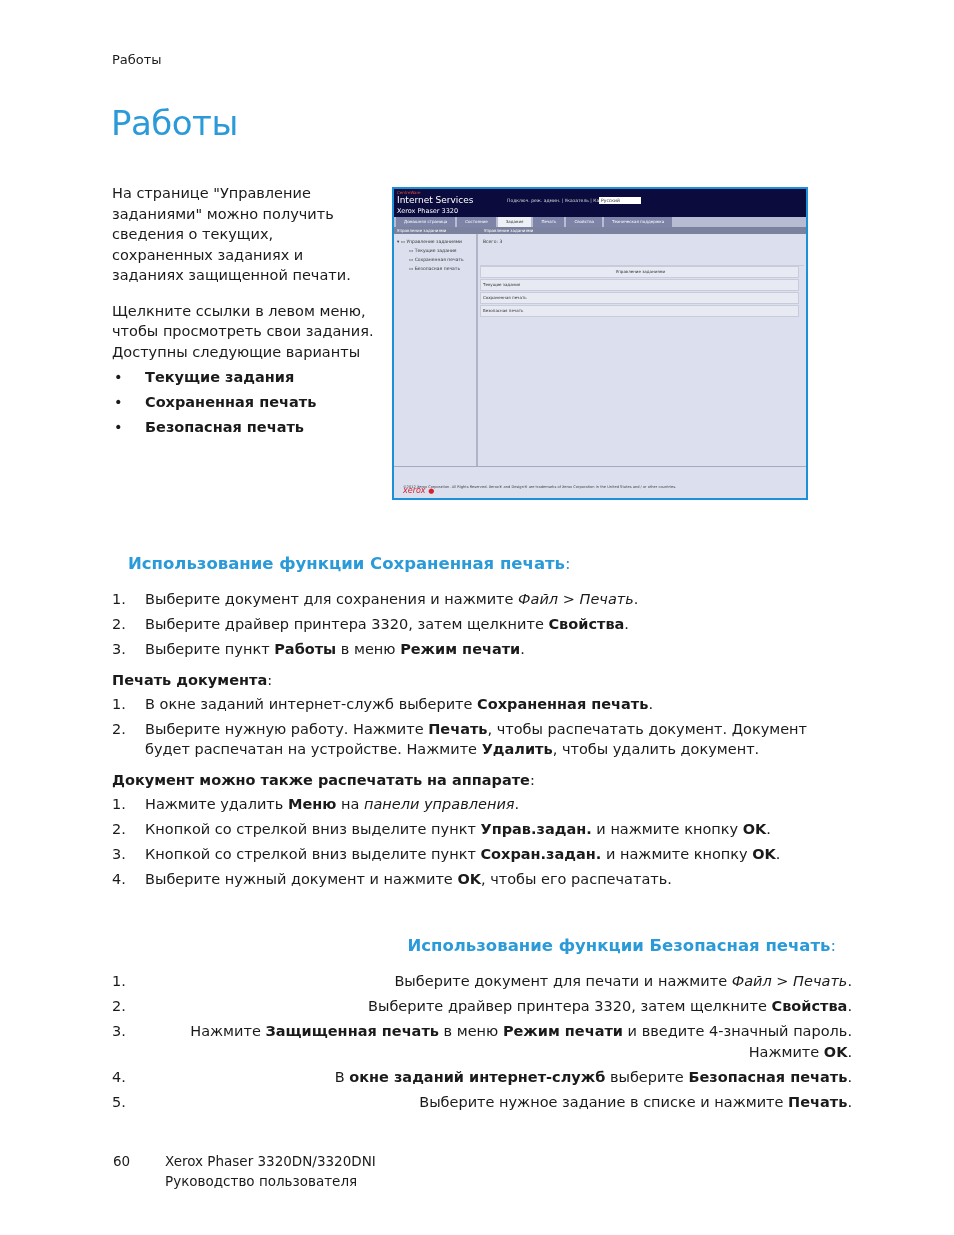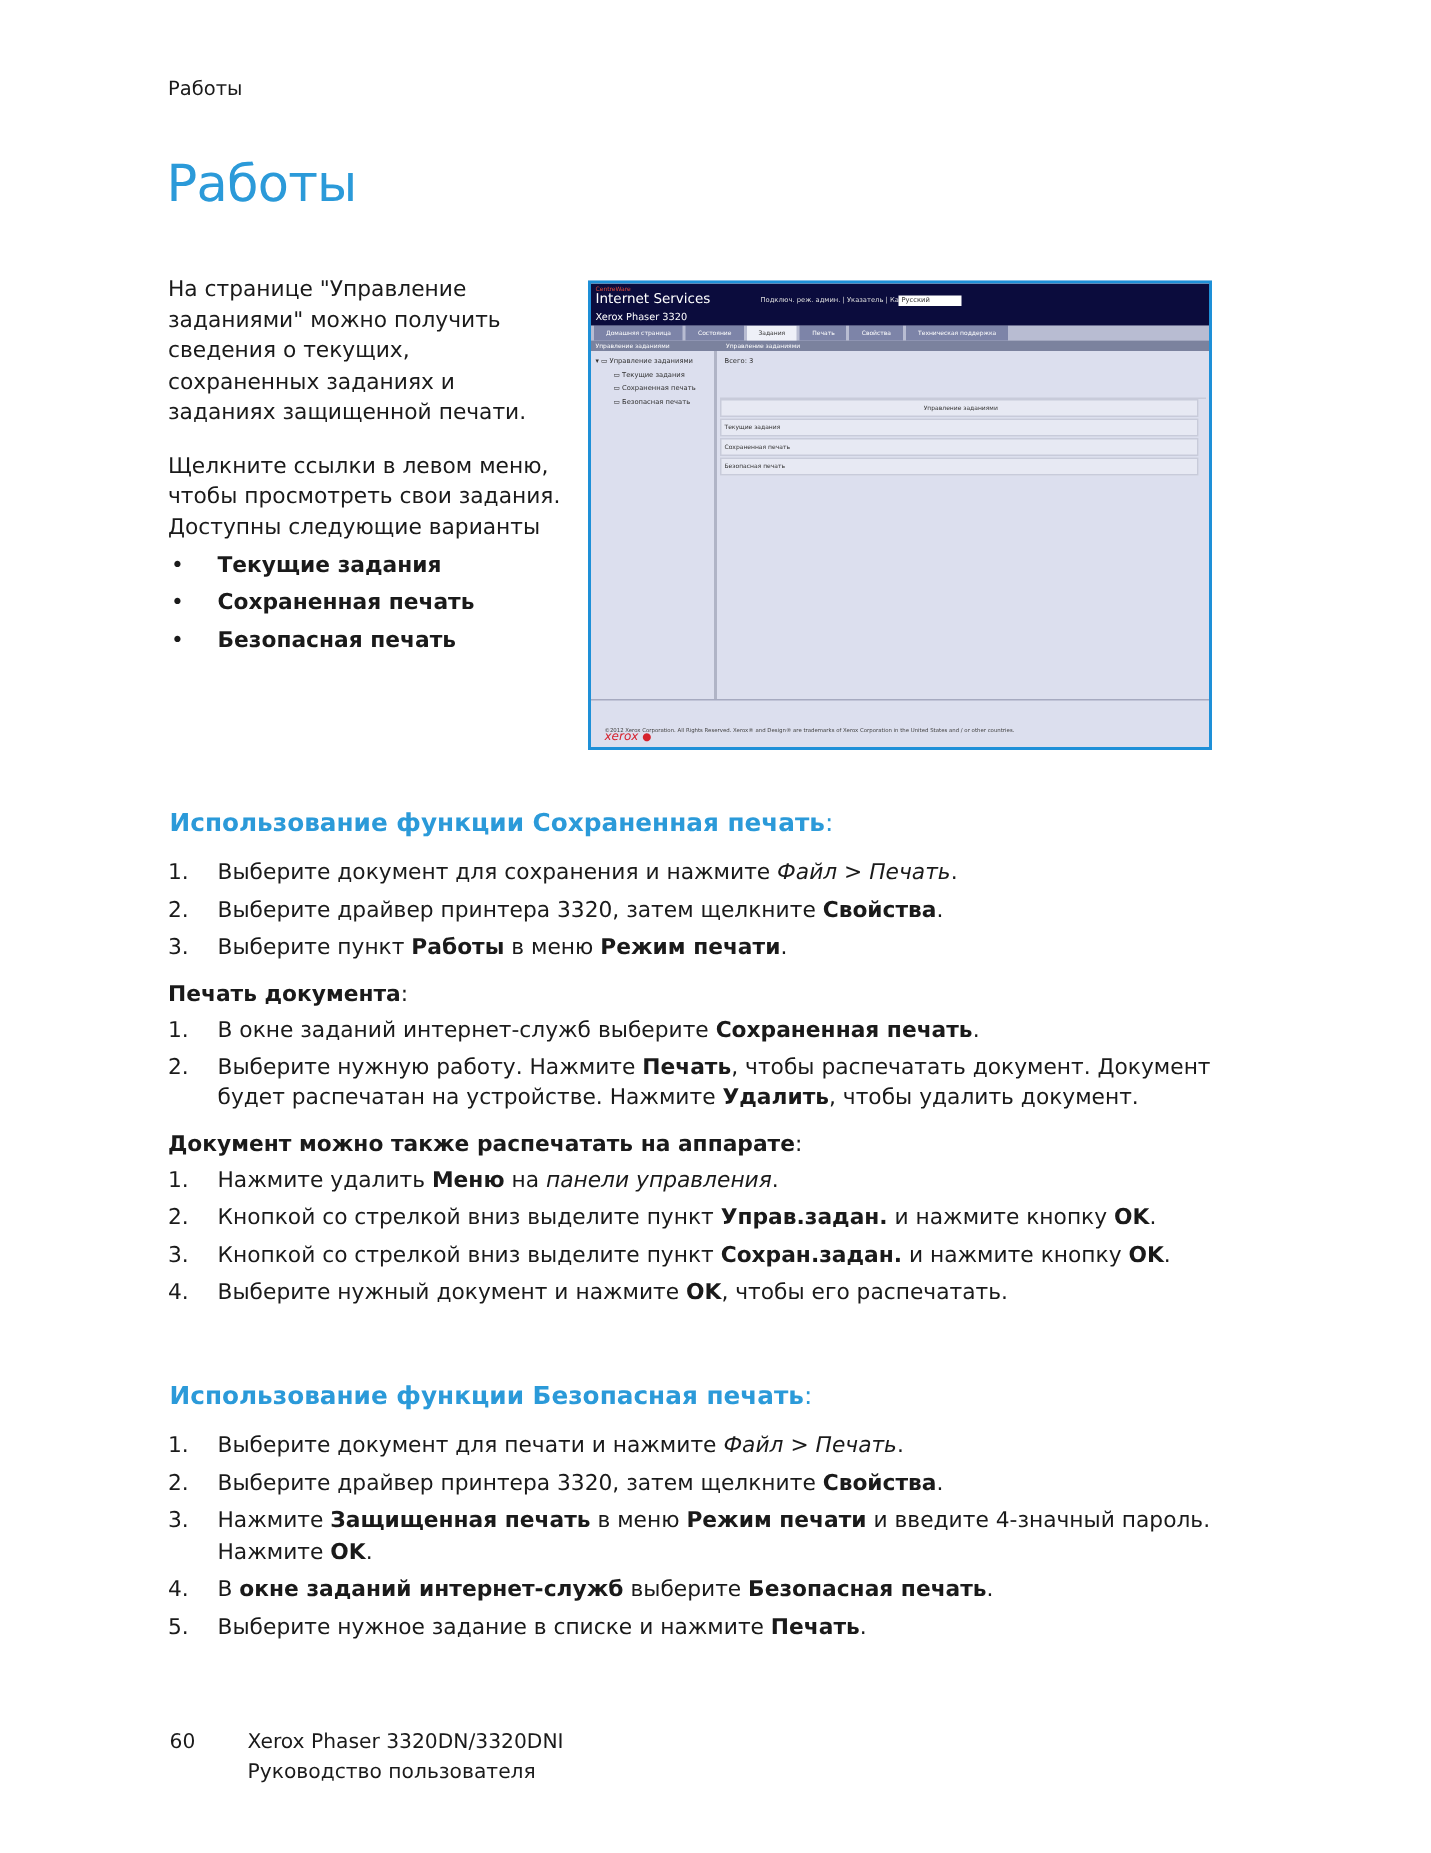--- a/index.html
+++ b/index.html
@@ -32,21 +32,21 @@
   .shot .left .sub { padding-left:12px; }
   .shot .right { flex:1; padding:2px; }
   .shot .count { height:30px; font-size:4.5px; padding:3px; box-sizing:border-box; border-bottom:1px solid #c8cbda; }
   .shot .row { height:10px; line-height:10px; border:1px solid #c8cbda; margin-bottom:1px; font-size:4px; padding-left:2px; background:#e7e9f3; margin-right:5px; }
   .shot .row.head { text-align:center; }
   .shot .foot { position:absolute; left:0; right:0; bottom:0; height:31px; border-top:1px solid #a6aac0; background:#dcdfee; }
   .shot .xlogo { position:absolute; left:9px; top:19px; color:#d6232e; font-size:8px;font-style:italic; }
   .shot .copy { position:absolute; left:9px; top:18px; font-size:3.6px; color:#444; white-space:nowrap; }
 
   .section { position:absolute; left:112px; width:740px; font-size:14.5px; }
-  h2 { margin:1px; font-size:16.5px; color:#2b9ad9; font-weight:bold; }
+  h2 { margin:16px; font-size:16.5px; color:#2b9ad9; font-weight:bold; }
   h2 .colon { font-weight:normal; }
   ol { list-style:none; margin:0; padding:0; }
   ol li { position:relative; padding-left:33px; line-height:20.5px; margin-bottom:4.5px; }
   ol li .num { position:absolute; left:0; top:0; }
   .sub-h { font-weight:bold; margin:0 0 4px 0; line-height:20px; }
 
   .footer { position:absolute; left:113px; top:1151px; font-size:13.5px; line-height:20px; }
   .footer .pg { position:absolute; left:0; top:0; }
   .footer .txt { position:absolute; left:52px; top:0; white-space:nowrap; }
 </style>
@@ -121,21 +121,21 @@
     </ol>
   <div class="sub-h" style="margin-top:10px;"><span>Документ можно также распечатать на аппарате</span><span style="font-weight:normal">:</span></div>
   <ol id="dv-steps">
       <li><span class="num">1.</span><span>Нажмите удалить </span><b>Меню</b><span> на </span><i>панели управления</i><span>.</span></li>
       <li><span class="num">2.</span><span>Кнопкой со стрелкой вниз выделите пункт </span><b>Управ.задан.</b><span> и нажмите кнопку </span><b>OK</b><span>.</span></li>
       <li><span class="num">3.</span><span>Кнопкой со стрелкой вниз выделите пункт </span><b>Сохран.задан.</b><span> и нажмите кнопку </span><b>OK</b><span>.</span></li>
       <li><span class="num">4.</span><span>Выберите нужный документ и нажмите </span><b>OK</b><span>, чтобы его распечатать.</span></li>
     </ol>
 </div>
 
-<div class="section" style="top:920px;">
+<div class="section" style="top:920px;text-align:right;">
   <h2><span>Использование функции Безопасная печать</span><span class="colon">:</span></h2>
   <ol id="sc-steps" style="margin-top:14px;">
       <li><span class="num">1.</span><span>Выберите документ для печати и нажмите </span><i>Файл &gt; Печать</i><span>.</span></li>
       <li><span class="num">2.</span><span>Выберите драйвер принтера 3320, затем щелкните </span><b>Свойства</b><span>.</span></li>
       <li><span class="num">3.</span><span>Нажмите </span><b>Защищенная печать</b><span> в меню </span><b>Режим печати</b><span> и введите 4-значный пароль. Нажмите </span><b>OK</b><span>.</span></li>
       <li><span class="num">4.</span><span>В </span><b>окне заданий интернет-служб</b><span> выберите </span><b>Безопасная печать</b><span>.</span></li>
       <li><span class="num">5.</span><span>Выберите нужное задание в списке и нажмите </span><b>Печать</b><span>.</span></li>
     </ol>
 </div>
 

